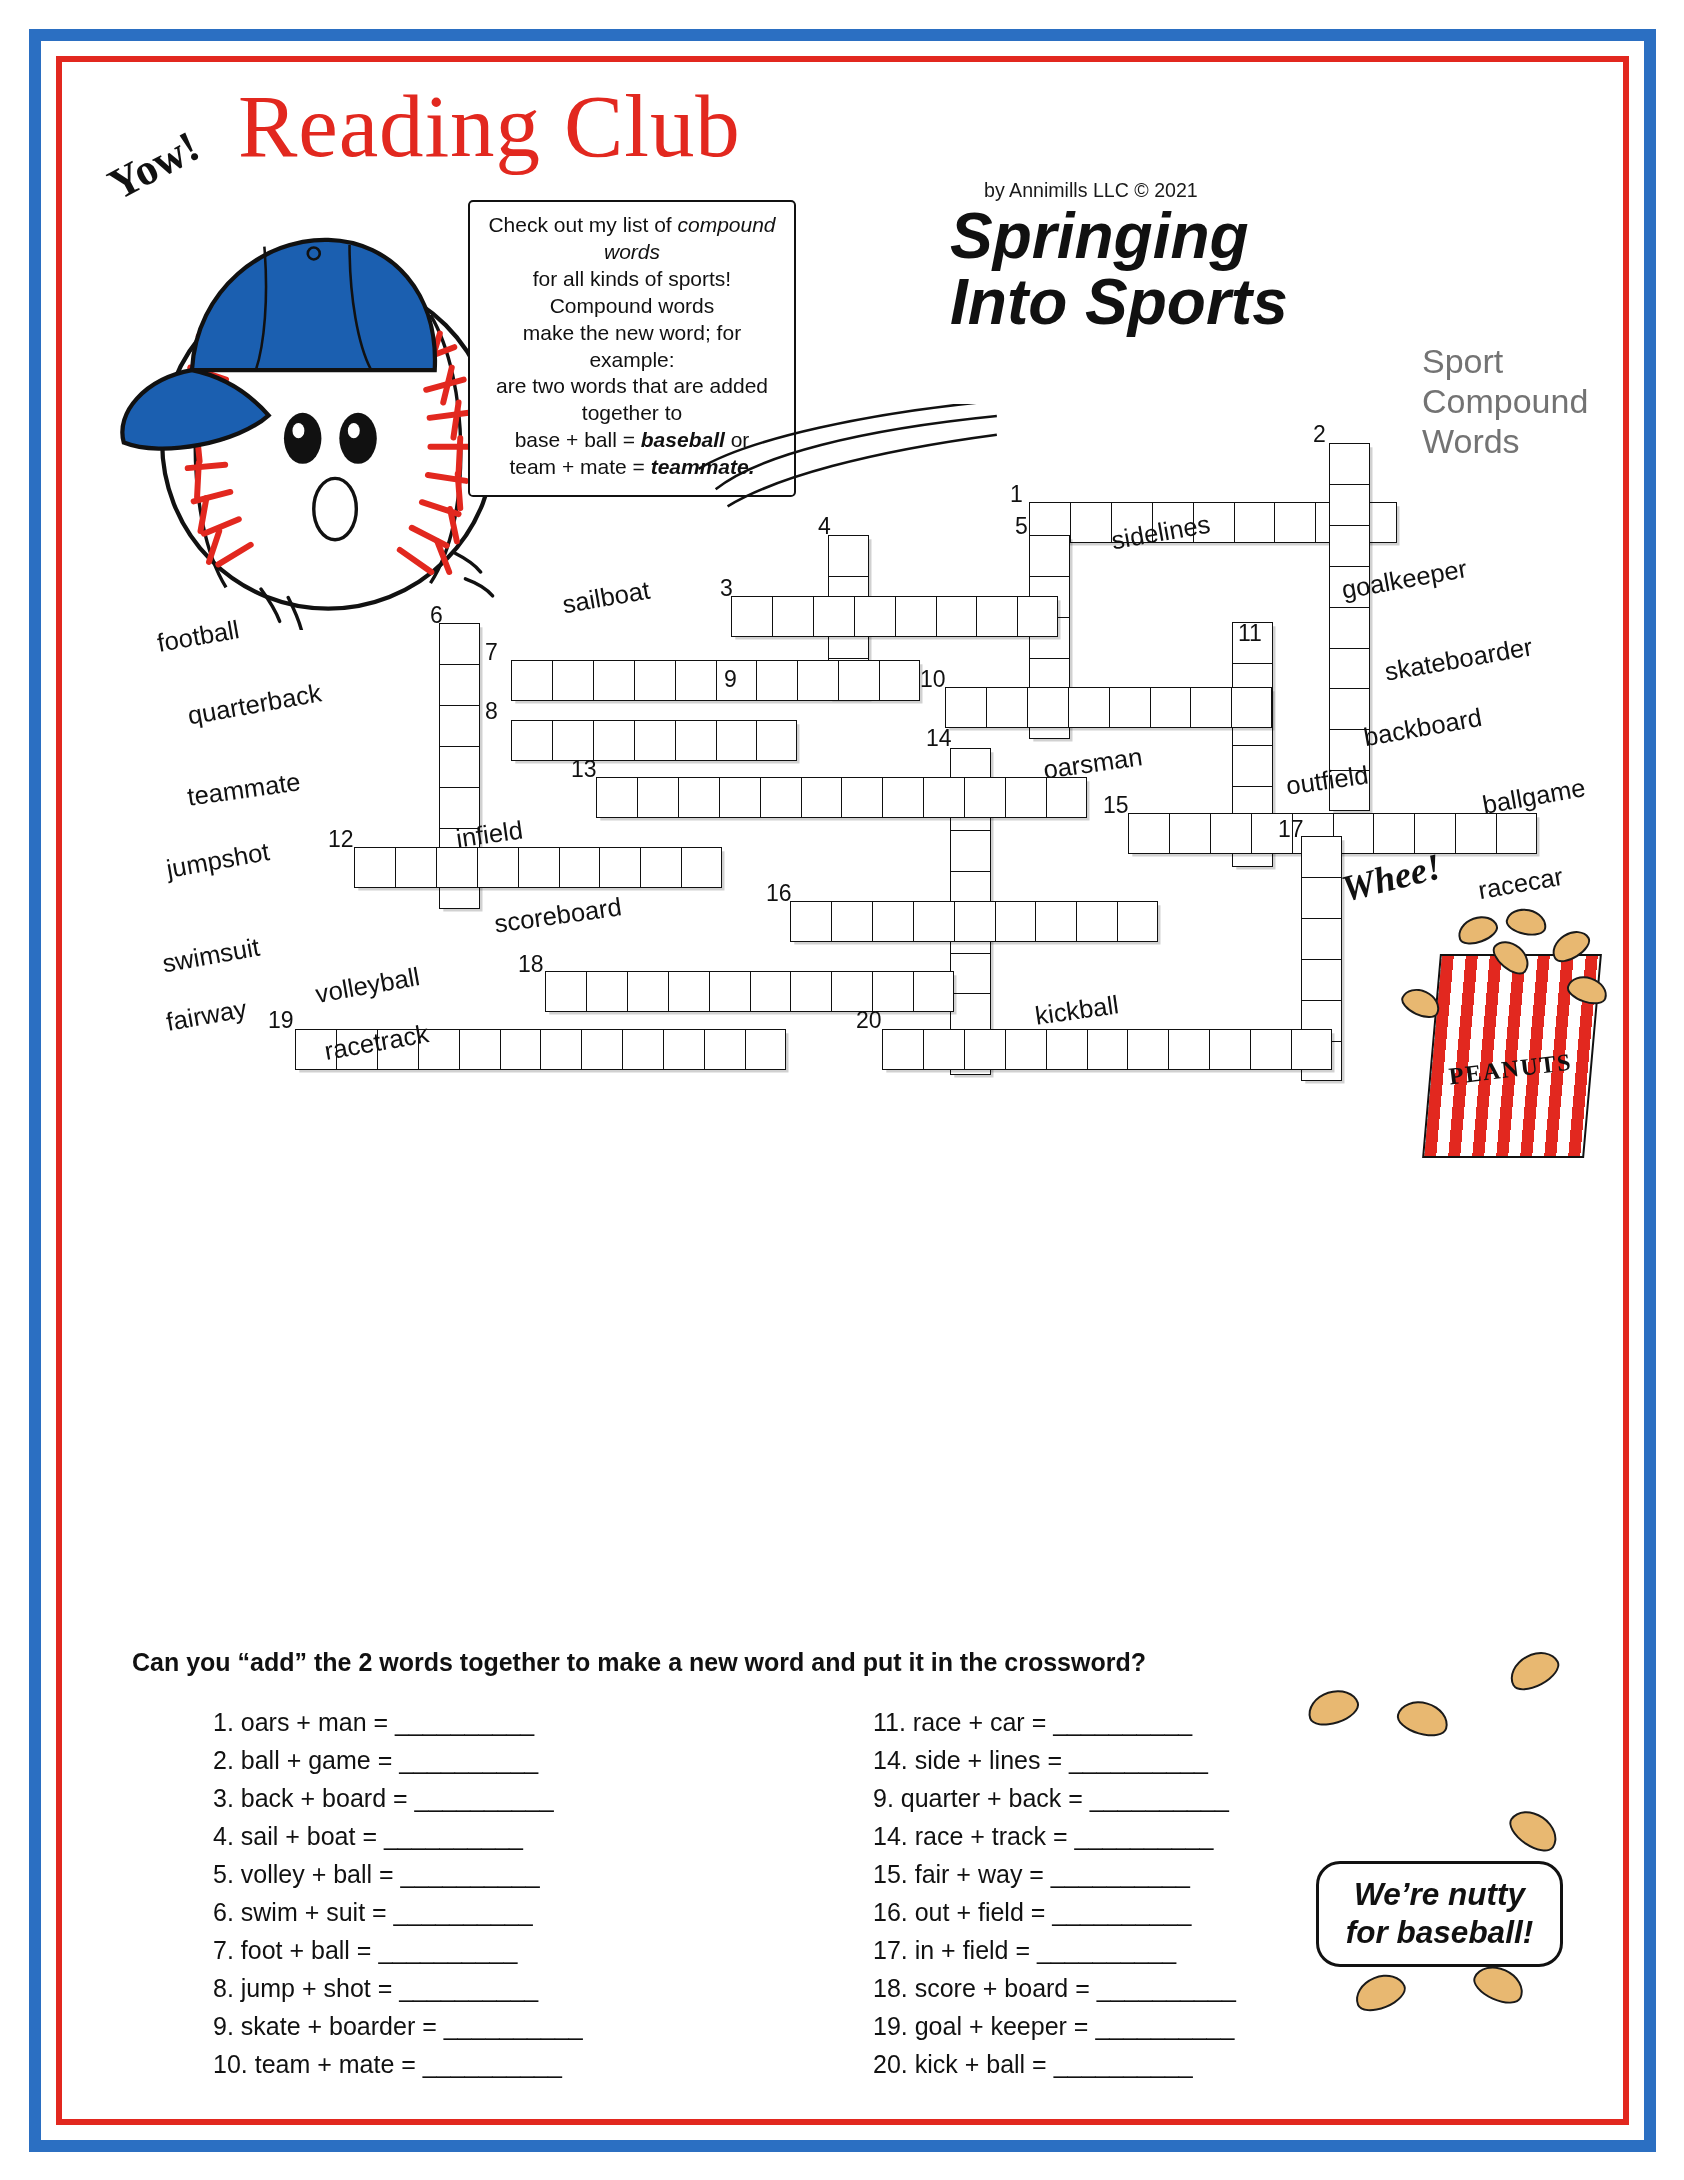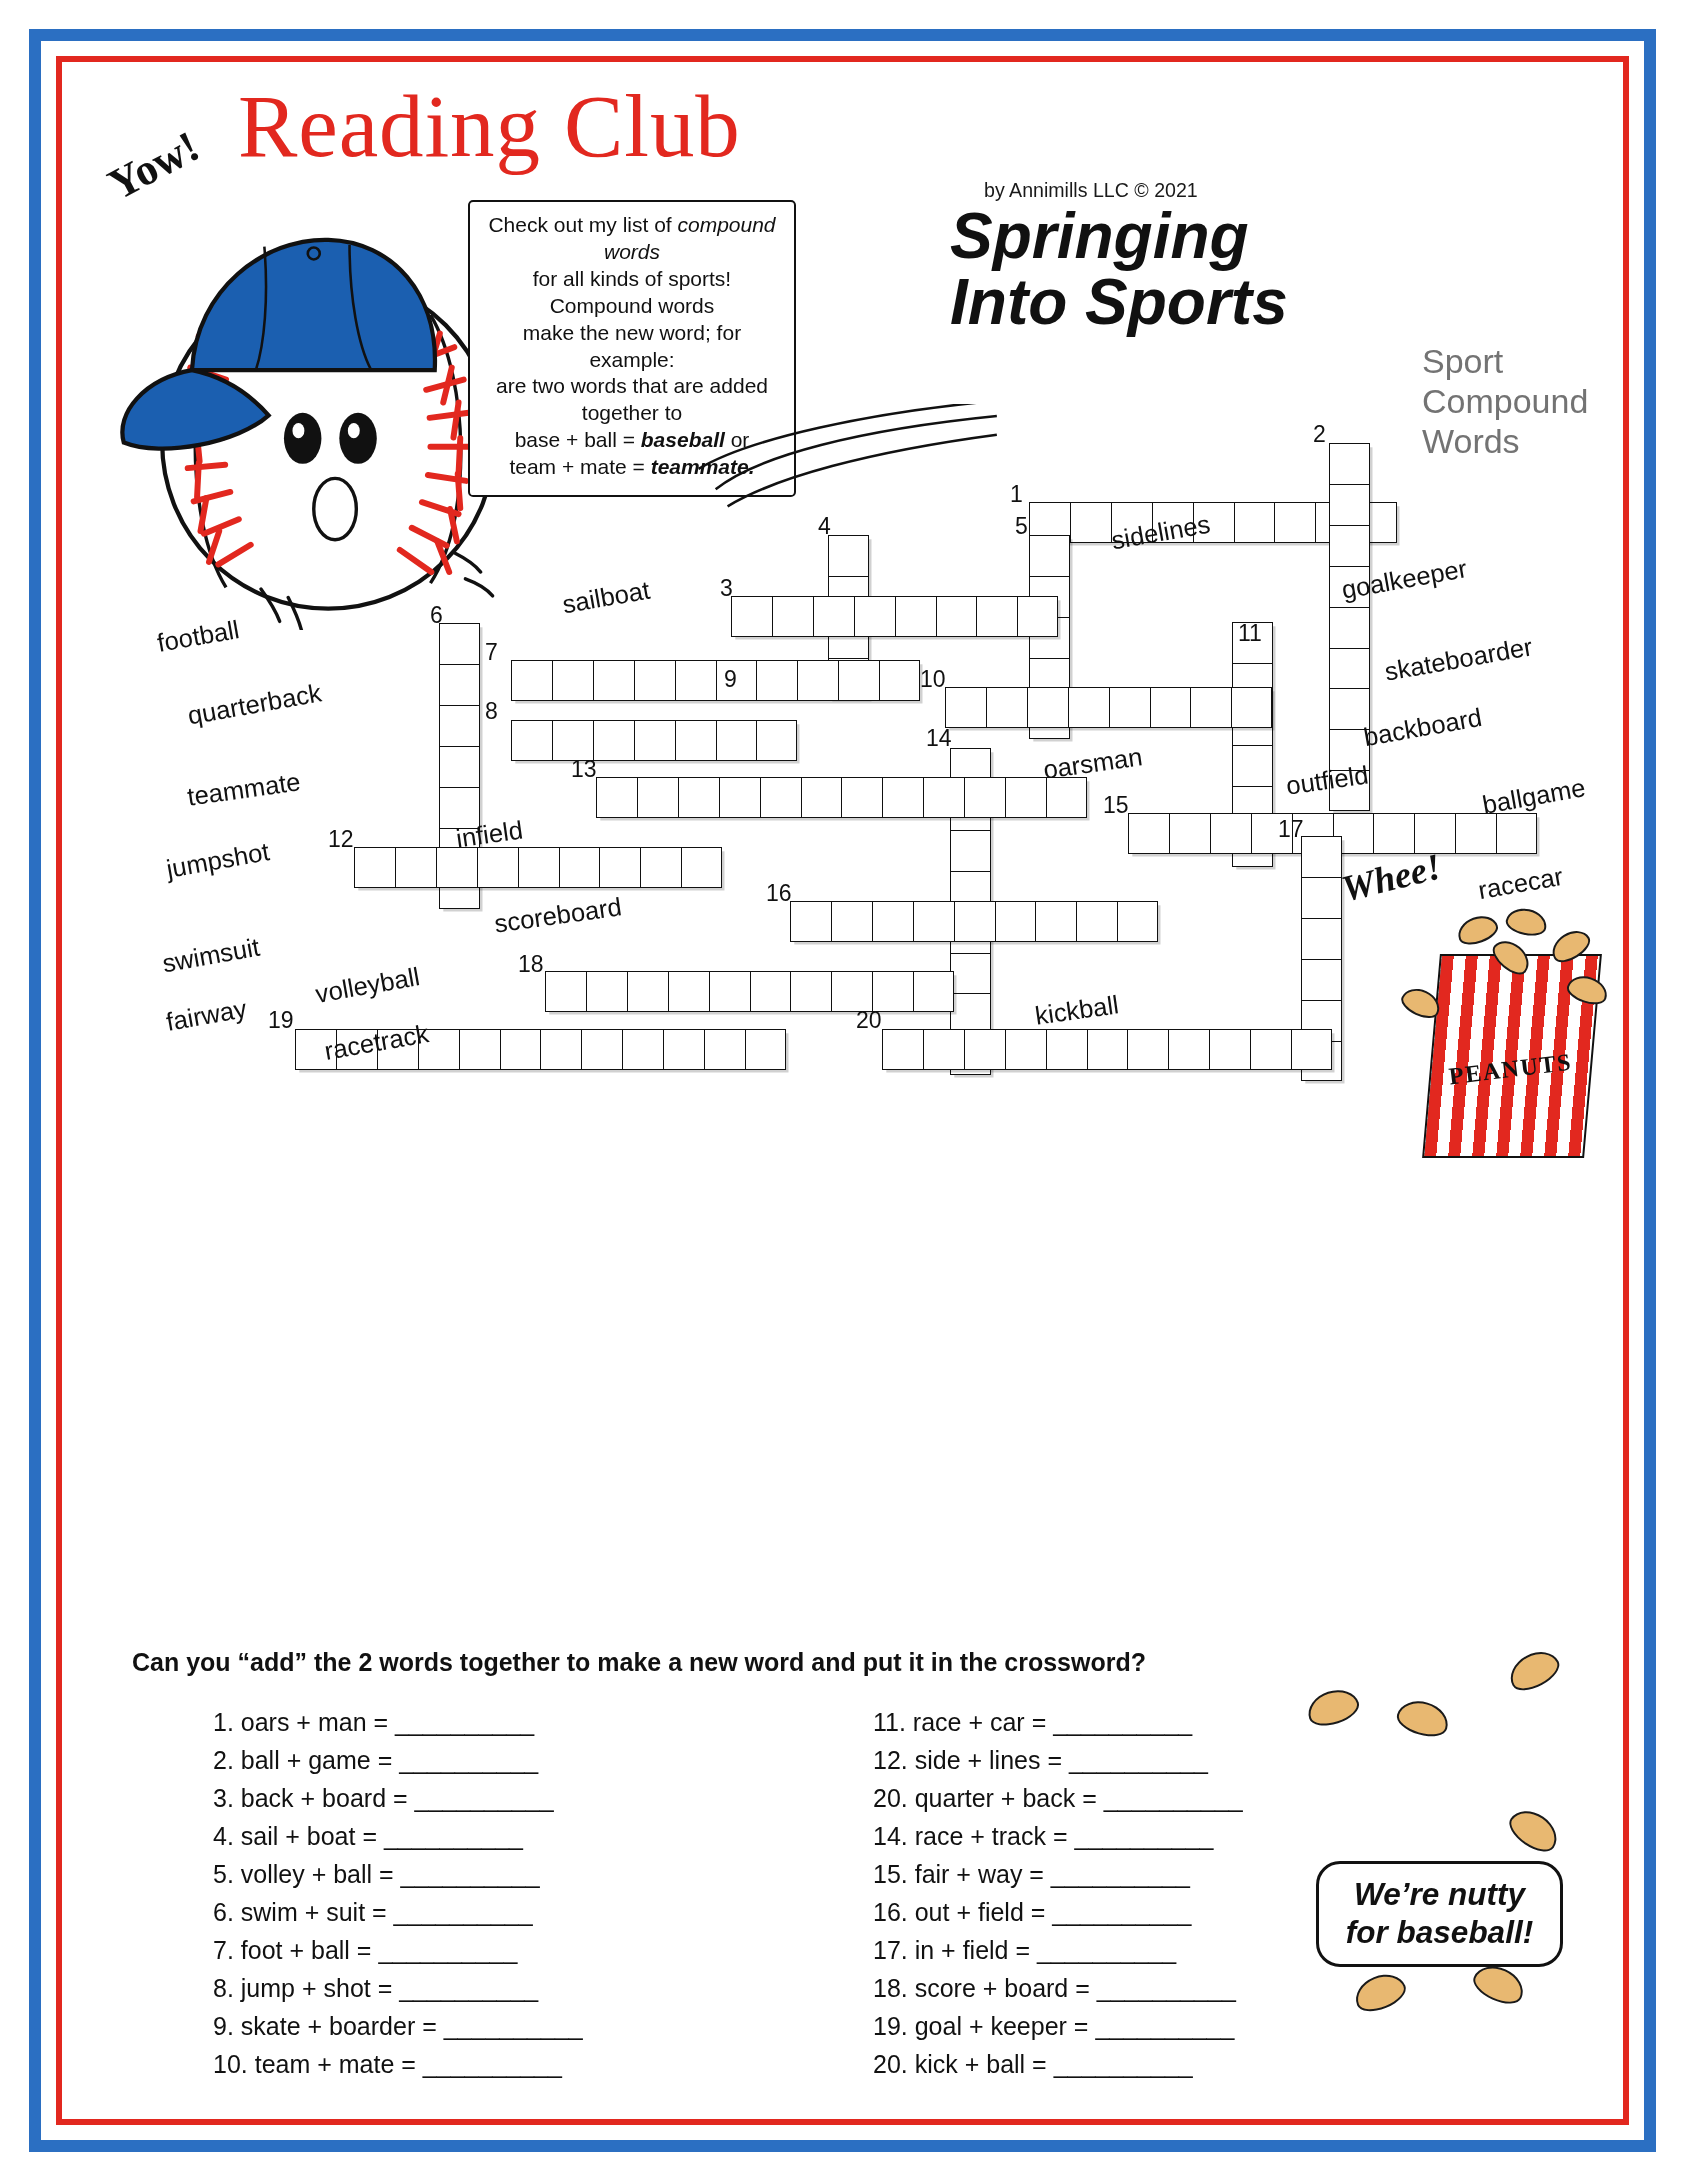--- a/index.html
+++ b/index.html
@@ -617,22 +617,22 @@
         <div class="clue">4. sail + boat = __________</div>
         <div class="clue">5. volley + ball = __________</div>
         <div class="clue">6. swim + suit = __________</div>
         <div class="clue">7. foot + ball = __________</div>
         <div class="clue">8. jump + shot = __________</div>
         <div class="clue">9. skate + boarder = __________</div>
         <div class="clue">10. team + mate = __________</div>
       </div>
     <div class="clues col2" id="clues-right">
         <div class="clue">11. race + car = __________</div>
-        <div class="clue">12. side + lines = __________</div>
-        <div class="clue">20. quarter + back = __________</div>
+        <div class="clue">14. side + lines = __________</div>
+        <div class="clue">9. quarter + back = __________</div>
         <div class="clue">14. race + track = __________</div>
         <div class="clue">15. fair + way = __________</div>
         <div class="clue">16. out + field = __________</div>
         <div class="clue">17. in + field = __________</div>
         <div class="clue">18. score + board = __________</div>
         <div class="clue">19. goal + keeper = __________</div>
         <div class="clue">20. kick + ball = __________</div>
       </div>
 
     <div class="nutty">

